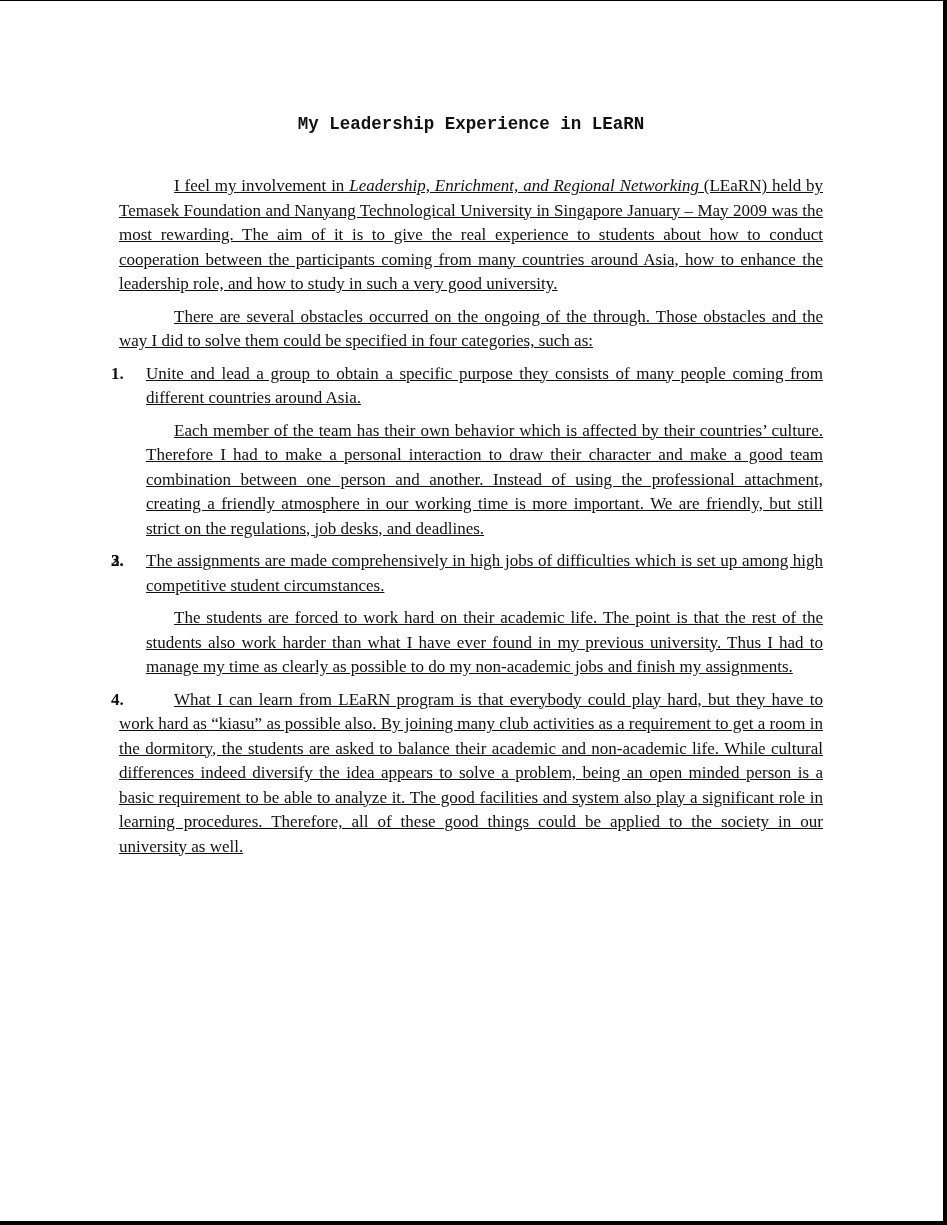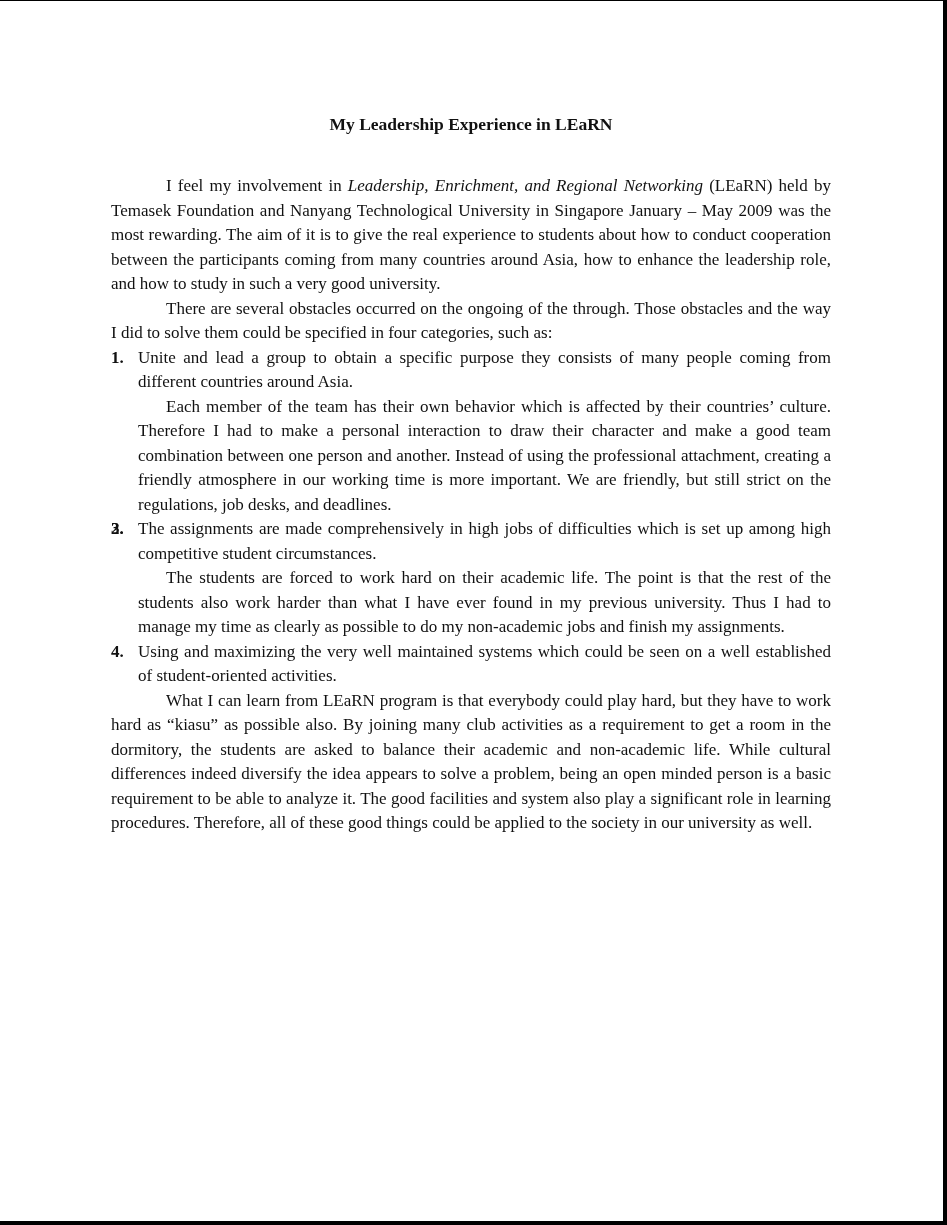--- a/index.html
+++ b/index.html
@@ -34,24 +34,26 @@
       width: 720px;
       font-size: 17px;
       line-height: 24.5px;
     }
     .title {
       text-align: center;
       font-weight: bold;
       font-size: 17.5px;
       margin: 0 0 37px 0;
       line-height: 26px;
+      font-family: Liberation Mono, monospace;
     }
     p {
-      margin: 0;
+      margin: 8px;
       text-align: justify;
+      text-decoration: underline;
     }
     .indent {
       text-indent: 55px;
     }
     ol.categories {
       list-style: none;
       margin: 0;
       padding: 0;
     }
     ol.categories li {
@@ -90,20 +92,19 @@
       <li>
         <span class="num">2.</span>
       </li>
       <li>
         <span class="num">3.</span>
         <p>The assignments are made comprehensively in high jobs of difficulties which is set up among high competitive student circumstances.</p>
         <p class="sub-indent">The students are forced to work hard on their academic life. The point is that the rest of the students also work harder than what I have ever found in my previous university. Thus I had to manage my time as clearly as possible to do my non-academic jobs and finish my assignments.</p>
       </li>
       <li>
         <span class="num">4.</span>
-        <p>Using and maximizing the very well maintained systems which could be seen on a well established of student-oriented activities.</p>
       </li>
     </ol>
 
     <p class="indent">What I can learn from LEaRN program is that everybody could play hard, but they have to work hard as “kiasu” as possible also. By joining many club activities as a requirement to get a room in the dormitory, the students are asked to balance their academic and non-academic life. While cultural differences indeed diversify the idea appears to solve a problem, being an open minded person is a basic requirement to be able to analyze it. The good facilities and system also play a significant role in learning procedures. Therefore, all of these good things could be applied to the society in our university as well.</p>
 
   </div>
 </div>
 
 </body></html>

